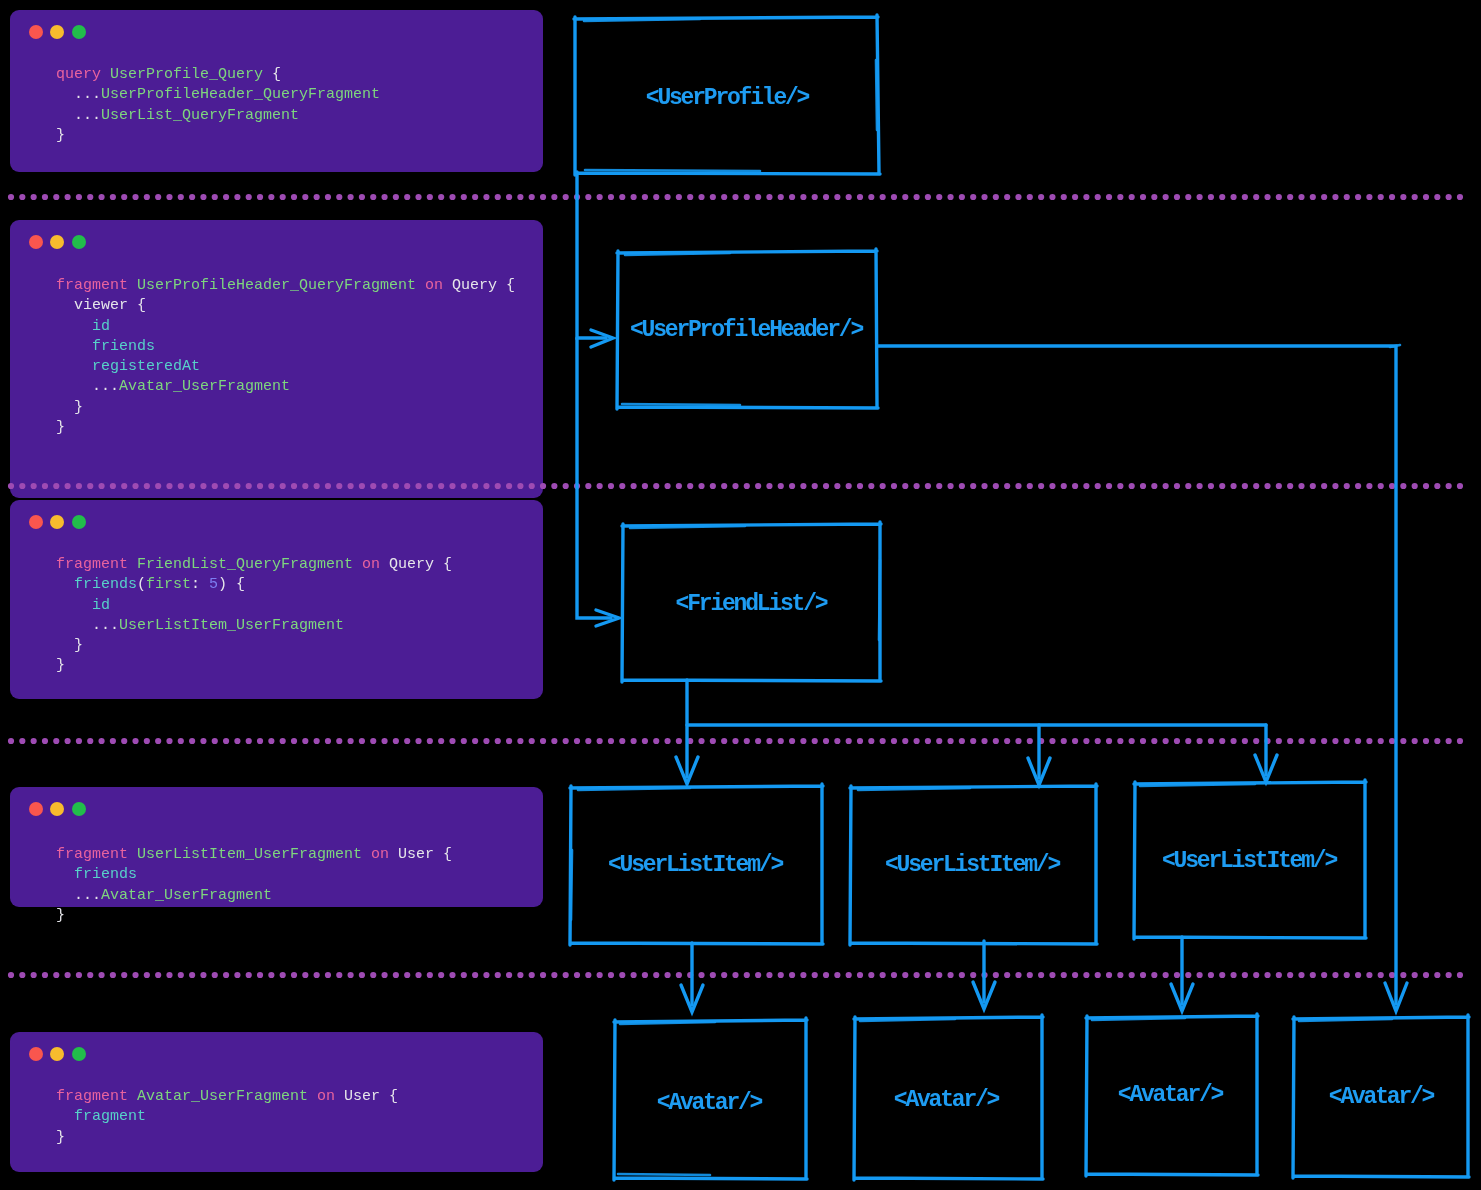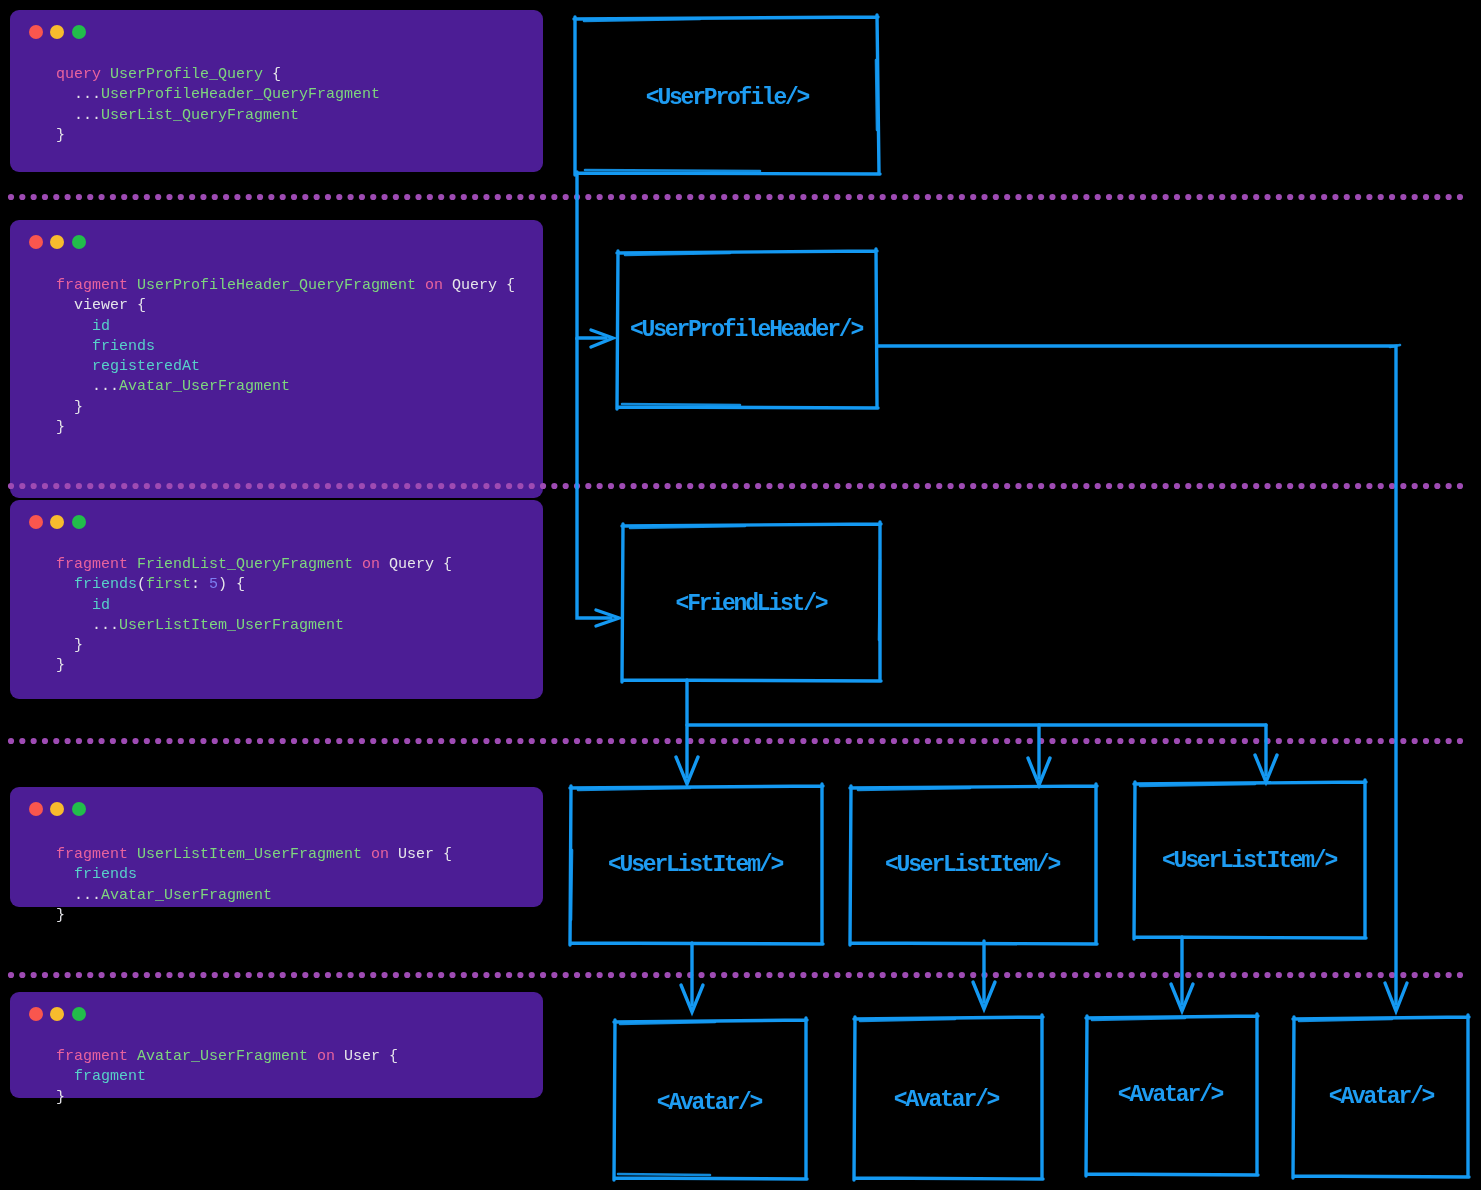--- a/index.html
+++ b/index.html
@@ -48,21 +48,21 @@
 </div>
 
 <div class="panel" style="top:787px;height:120px">
   <div class="lights"><span class="r"></span><span class="y"></span><span class="g"></span></div>
   <pre style="top:58px"><span class="pk">fragment</span> <span class="gr">UserListItem_UserFragment</span> <span class="pk">on</span> User {
   <span class="cy">friends</span>
   ...<span class="gr">Avatar_UserFragment</span>
 }</pre>
 </div>
 
-<div class="panel" style="top:992px;height:106px">
+<div class="panel" style="top:1032px;height:140px">
   <div class="lights"><span class="r"></span><span class="y"></span><span class="g"></span></div>
   <pre style="top:55px"><span class="pk">fragment</span> <span class="gr">Avatar_UserFragment</span> <span class="pk">on</span> User {
   <span class="cy">fragment</span>
 }</pre>
 </div>
 
 <svg width="1481" height="1190" viewBox="0 0 1481 1190">
   <g stroke="#9e4bb3" stroke-width="6.2" stroke-linecap="round" stroke-dasharray="0.01 11.31">
     <line x1="11" y1="197" x2="1470" y2="197"></line>
     <line x1="11" y1="486" x2="1470" y2="486"></line>

